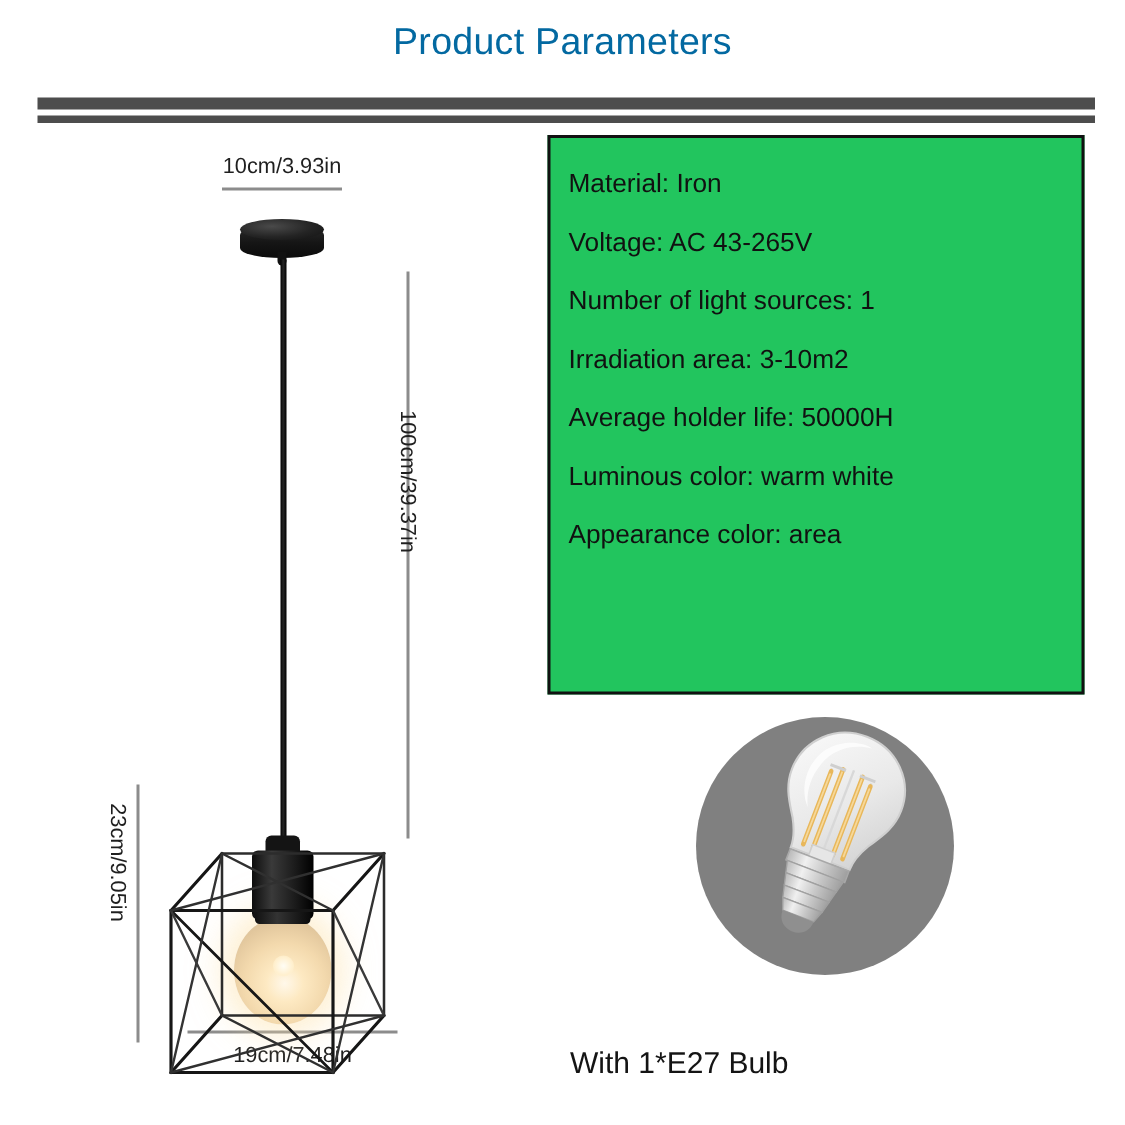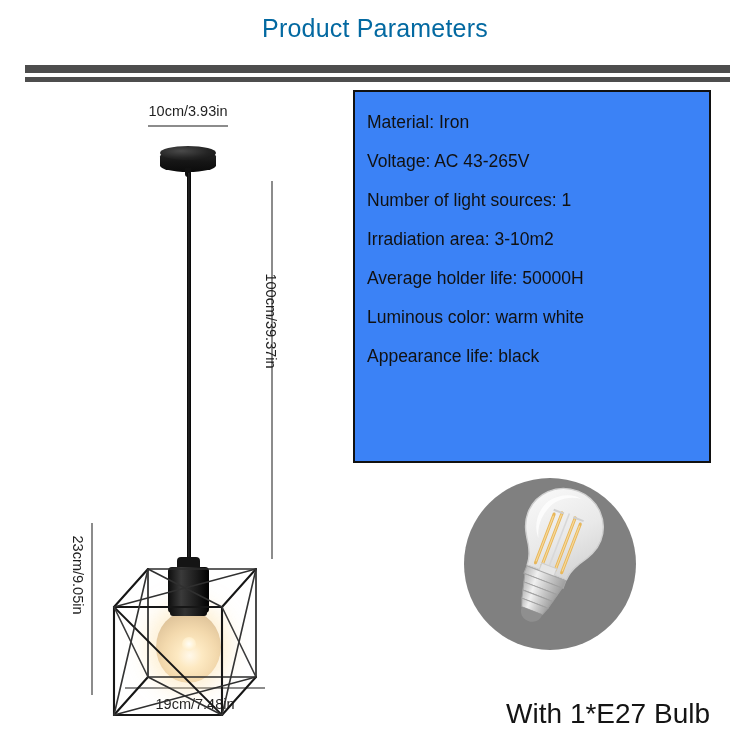--- a/index.html
+++ b/index.html
@@ -32,27 +32,27 @@
     left: 25px;
     width: 705px;
     background: #4d4d4d;
   }
   #divider-thick { top: 65px; height: 8px; }
   #divider-thin  { top: 77px; height: 5px; }
 
   
   #spec-box {
     position: absolute;
-    left: 353px;
+    left: 365px;
     top: 90px;
     width: 358px;
     height: 373px;
     border: 2px solid #111;
     box-sizing: border-box;
-    background: #3b82f6;
+    background: #22c55e;
   }
   #spec-list {
     position: absolute;
     left: 12px;
     top: 22px;
     right: 8px;
   }
   .spec-line {
     font-size: 17.5px;
     color: #111;
@@ -198,22 +198,22 @@
   #bulb-figure {
     position: absolute;
     left: 0; top: 0;
     width: 172px; height: 172px;
   }
   #showcase-caption {
     position: absolute;
     left: 380px;
     top: 698px;
     width: 330px;
-    text-align: right;
-    font-size: 28px;
+    text-align: left;
+    font-size: 20px;
     color: #141414;
   }
 </style>
 </head>
 <body>
 
 <div id="page">
 
   <div id="page-title">Product Parameters</div>
   <div class="divider-bar" id="divider-thick"></div>
@@ -276,21 +276,21 @@
   </div>
 
   <div id="spec-box">
     <div id="spec-list">
       <div class="spec-line">Material: Iron</div>
       <div class="spec-line">Voltage: AC 43-265V</div>
       <div class="spec-line">Number of light sources: 1</div>
       <div class="spec-line">Irradiation area: 3-10m2</div>
       <div class="spec-line">Average holder life: 50000H</div>
       <div class="spec-line">Luminous color: warm white</div>
-      <div class="spec-line">Appearance life: black</div>
+      <div class="spec-line">Appearance color: area</div>
     </div>
   </div>
 
   <div id="bulb-showcase">
     <div id="bulb-circle"></div>
     <svg id="bulb-figure" viewBox="0 0 172 172">
       <defs>
         <clipPath id="circleClip">
             <circle cx="86" cy="86" r="86"></circle>
           </clipPath>

